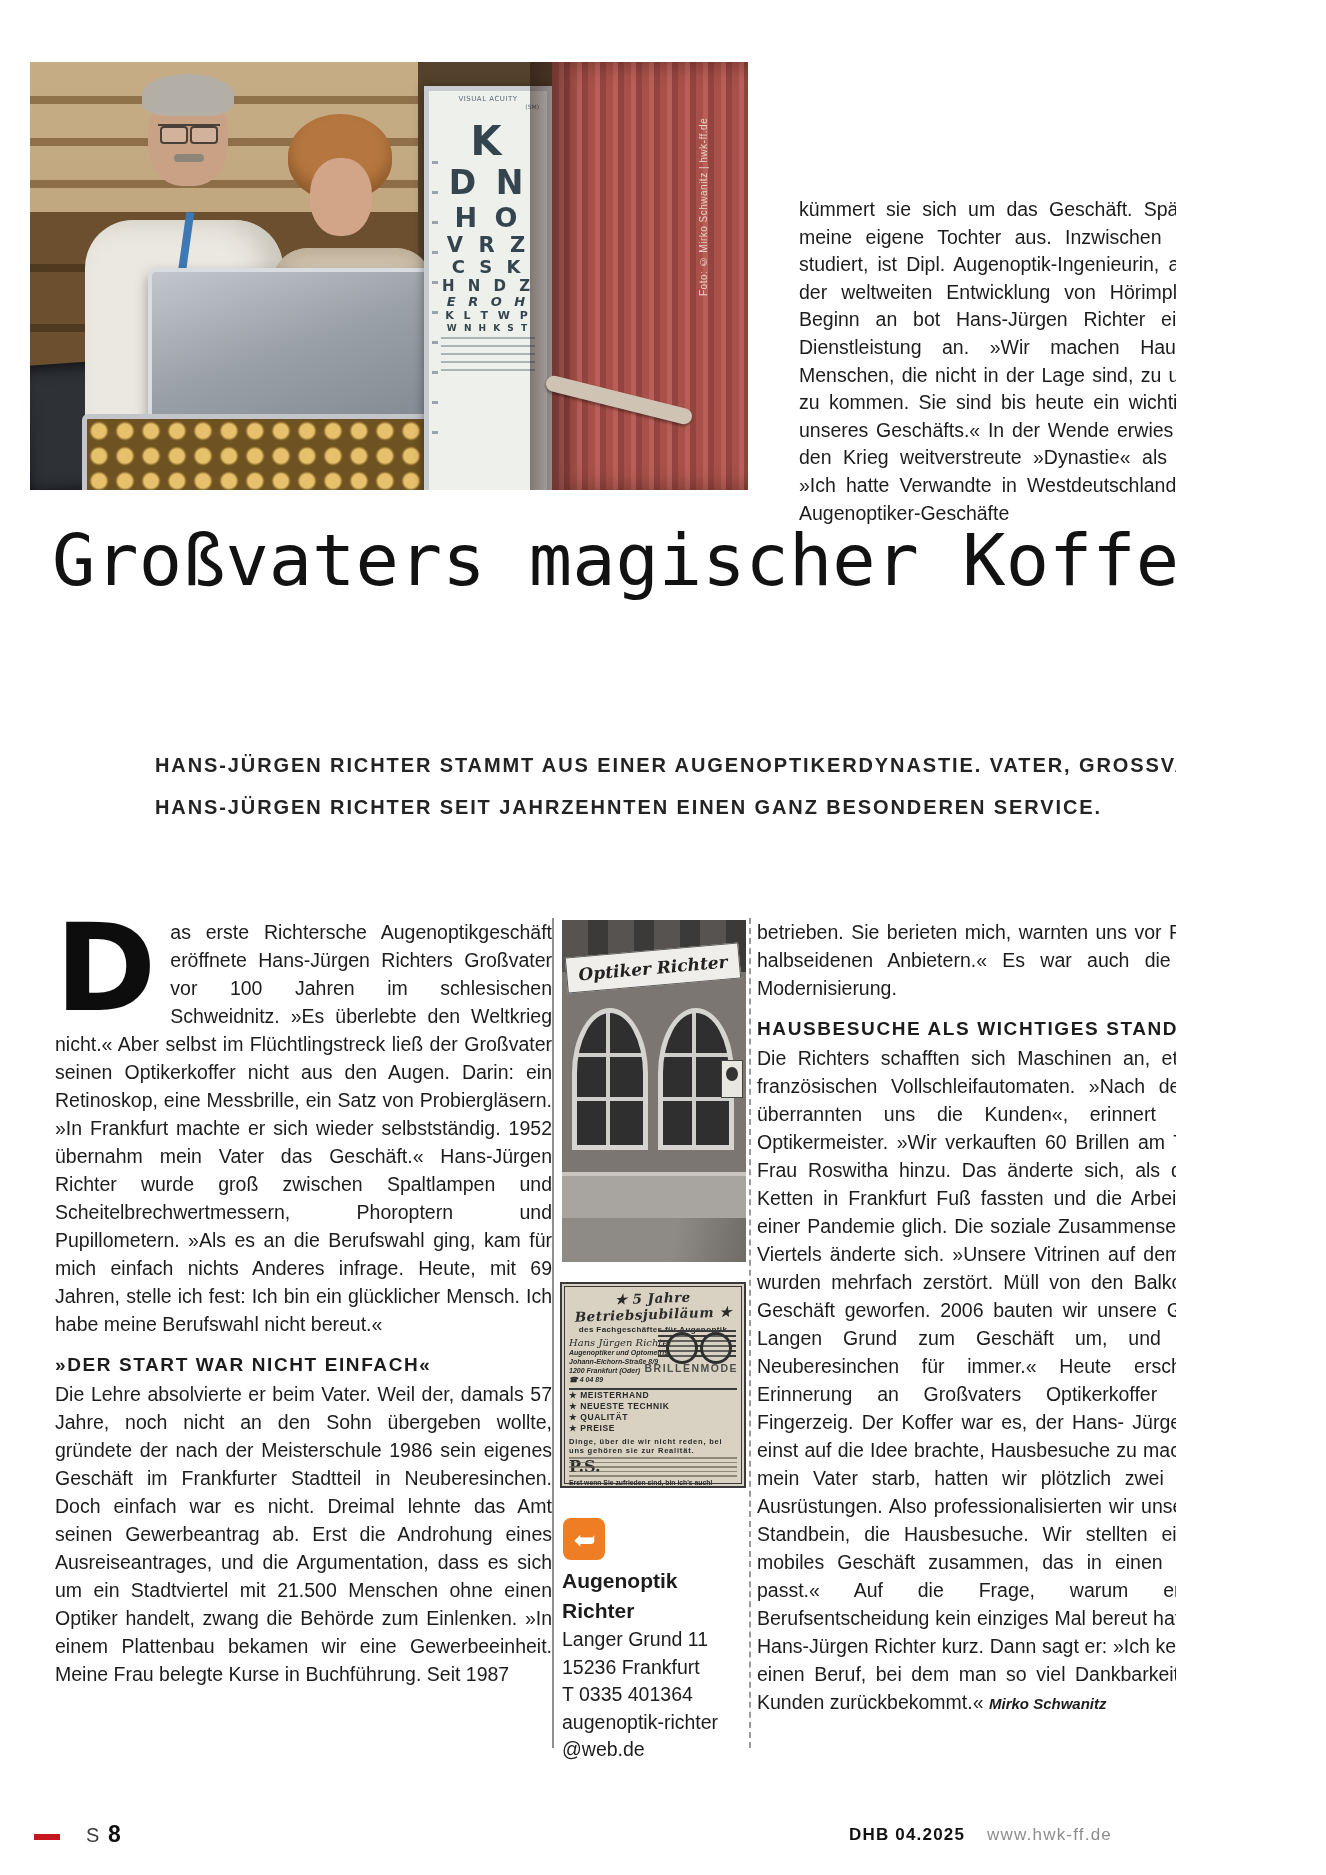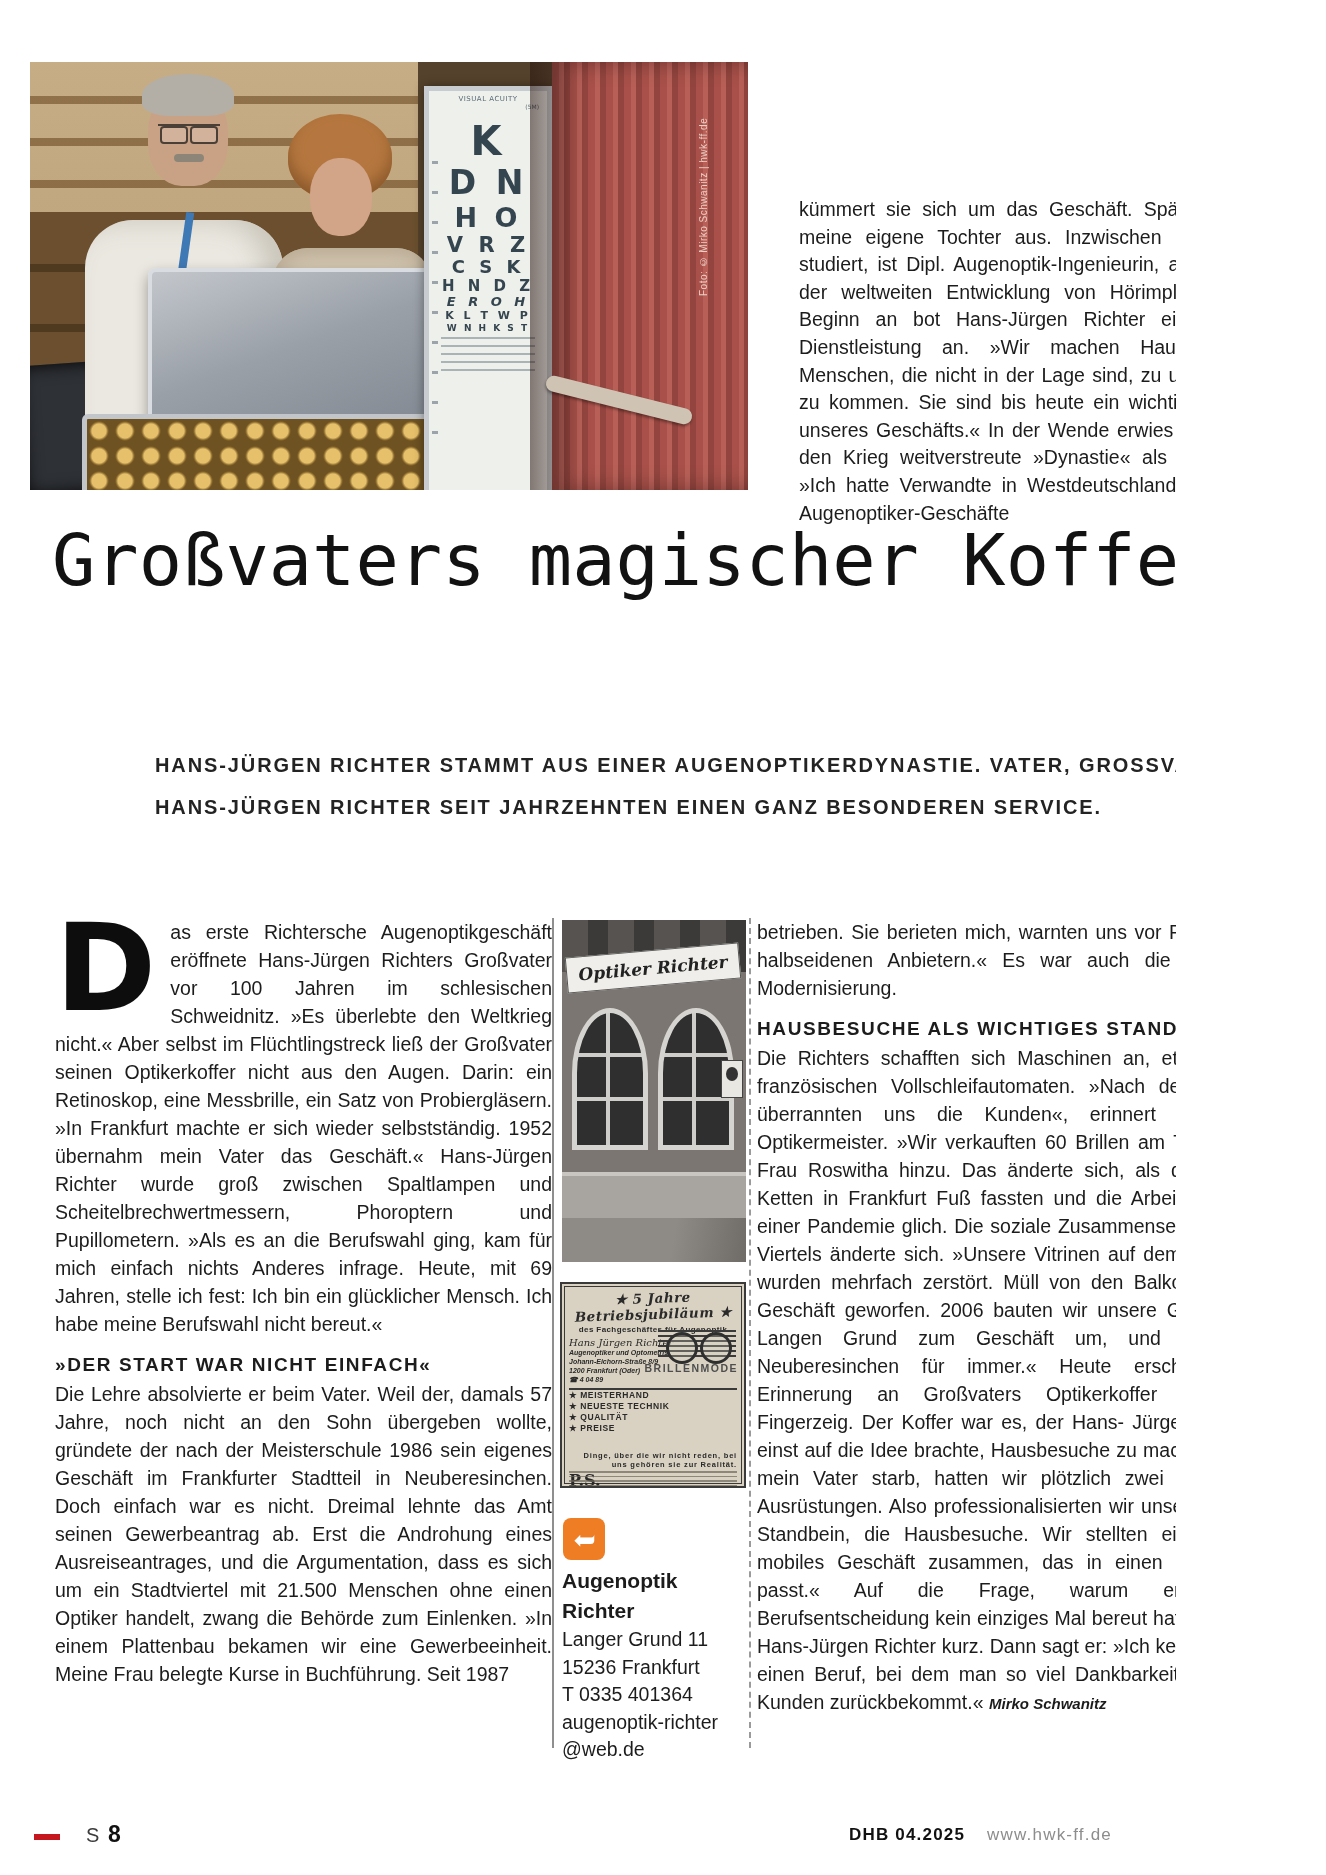--- a/index.html
+++ b/index.html
@@ -117,21 +117,21 @@
   .ad-line{font-size:7px;font-weight:bold;font-style:italic;line-height:9px;}
   .ad-logo{position:absolute;right:8px;top:46px;width:78px;height:30px;
     background:repeating-linear-gradient(180deg,#3b3b3b 0 2px,transparent 2px 5px);}
   .ad-lens{position:absolute;top:2px;width:26px;height:26px;border:3px solid #2f2f2f;border-radius:50%;
     background:rgba(217,210,194,.25);}
   .ad-l1{left:8px;} .ad-l2{left:42px;}
   .ad-brand{position:absolute;right:6px;top:78px;font-size:10.5px;letter-spacing:1.5px;color:#4e4e4e;
     font-weight:bold;}
   .ad-rule{margin-top:4px;border-top:2px solid #3a3a3a;}
   .ad-bullets{font-size:8.5px;font-weight:bold;line-height:11px;letter-spacing:.6px;}
-  .ad-slogan{margin-top:17px;font-size:7.5px;font-weight:bold;letter-spacing:.8px;line-height:9px;text-align:right;}
+  .ad-slogan{margin-top:3px;font-size:7.5px;font-weight:bold;letter-spacing:.8px;line-height:9px;}
   .ad-ps{float:left;font-family:"DejaVu Serif",serif;font-weight:bold;font-size:16px;margin-right:4px;}
   .ad-fine{margin-top:2px;height:20px;
     background:repeating-linear-gradient(180deg,#6d675a 0 1.5px,transparent 1.5px 4.5px);opacity:.7;}
   .ad-foot{clear:both;font-size:6.8px;font-weight:bold;margin-top:2px;}
 
   .cicon{left:563px;top:1518px;width:42px;height:42px;background:#EE7D23;border-radius:8px;
     display:flex;align-items:center;justify-content:center;}
   .cicon span{display:inline-block;transform:scaleX(-1);color:#fff;font-size:27px;
     font-family:"DejaVu Sans",sans-serif;line-height:1;}
   .contact{left:562px;top:1566px;width:186px;}

